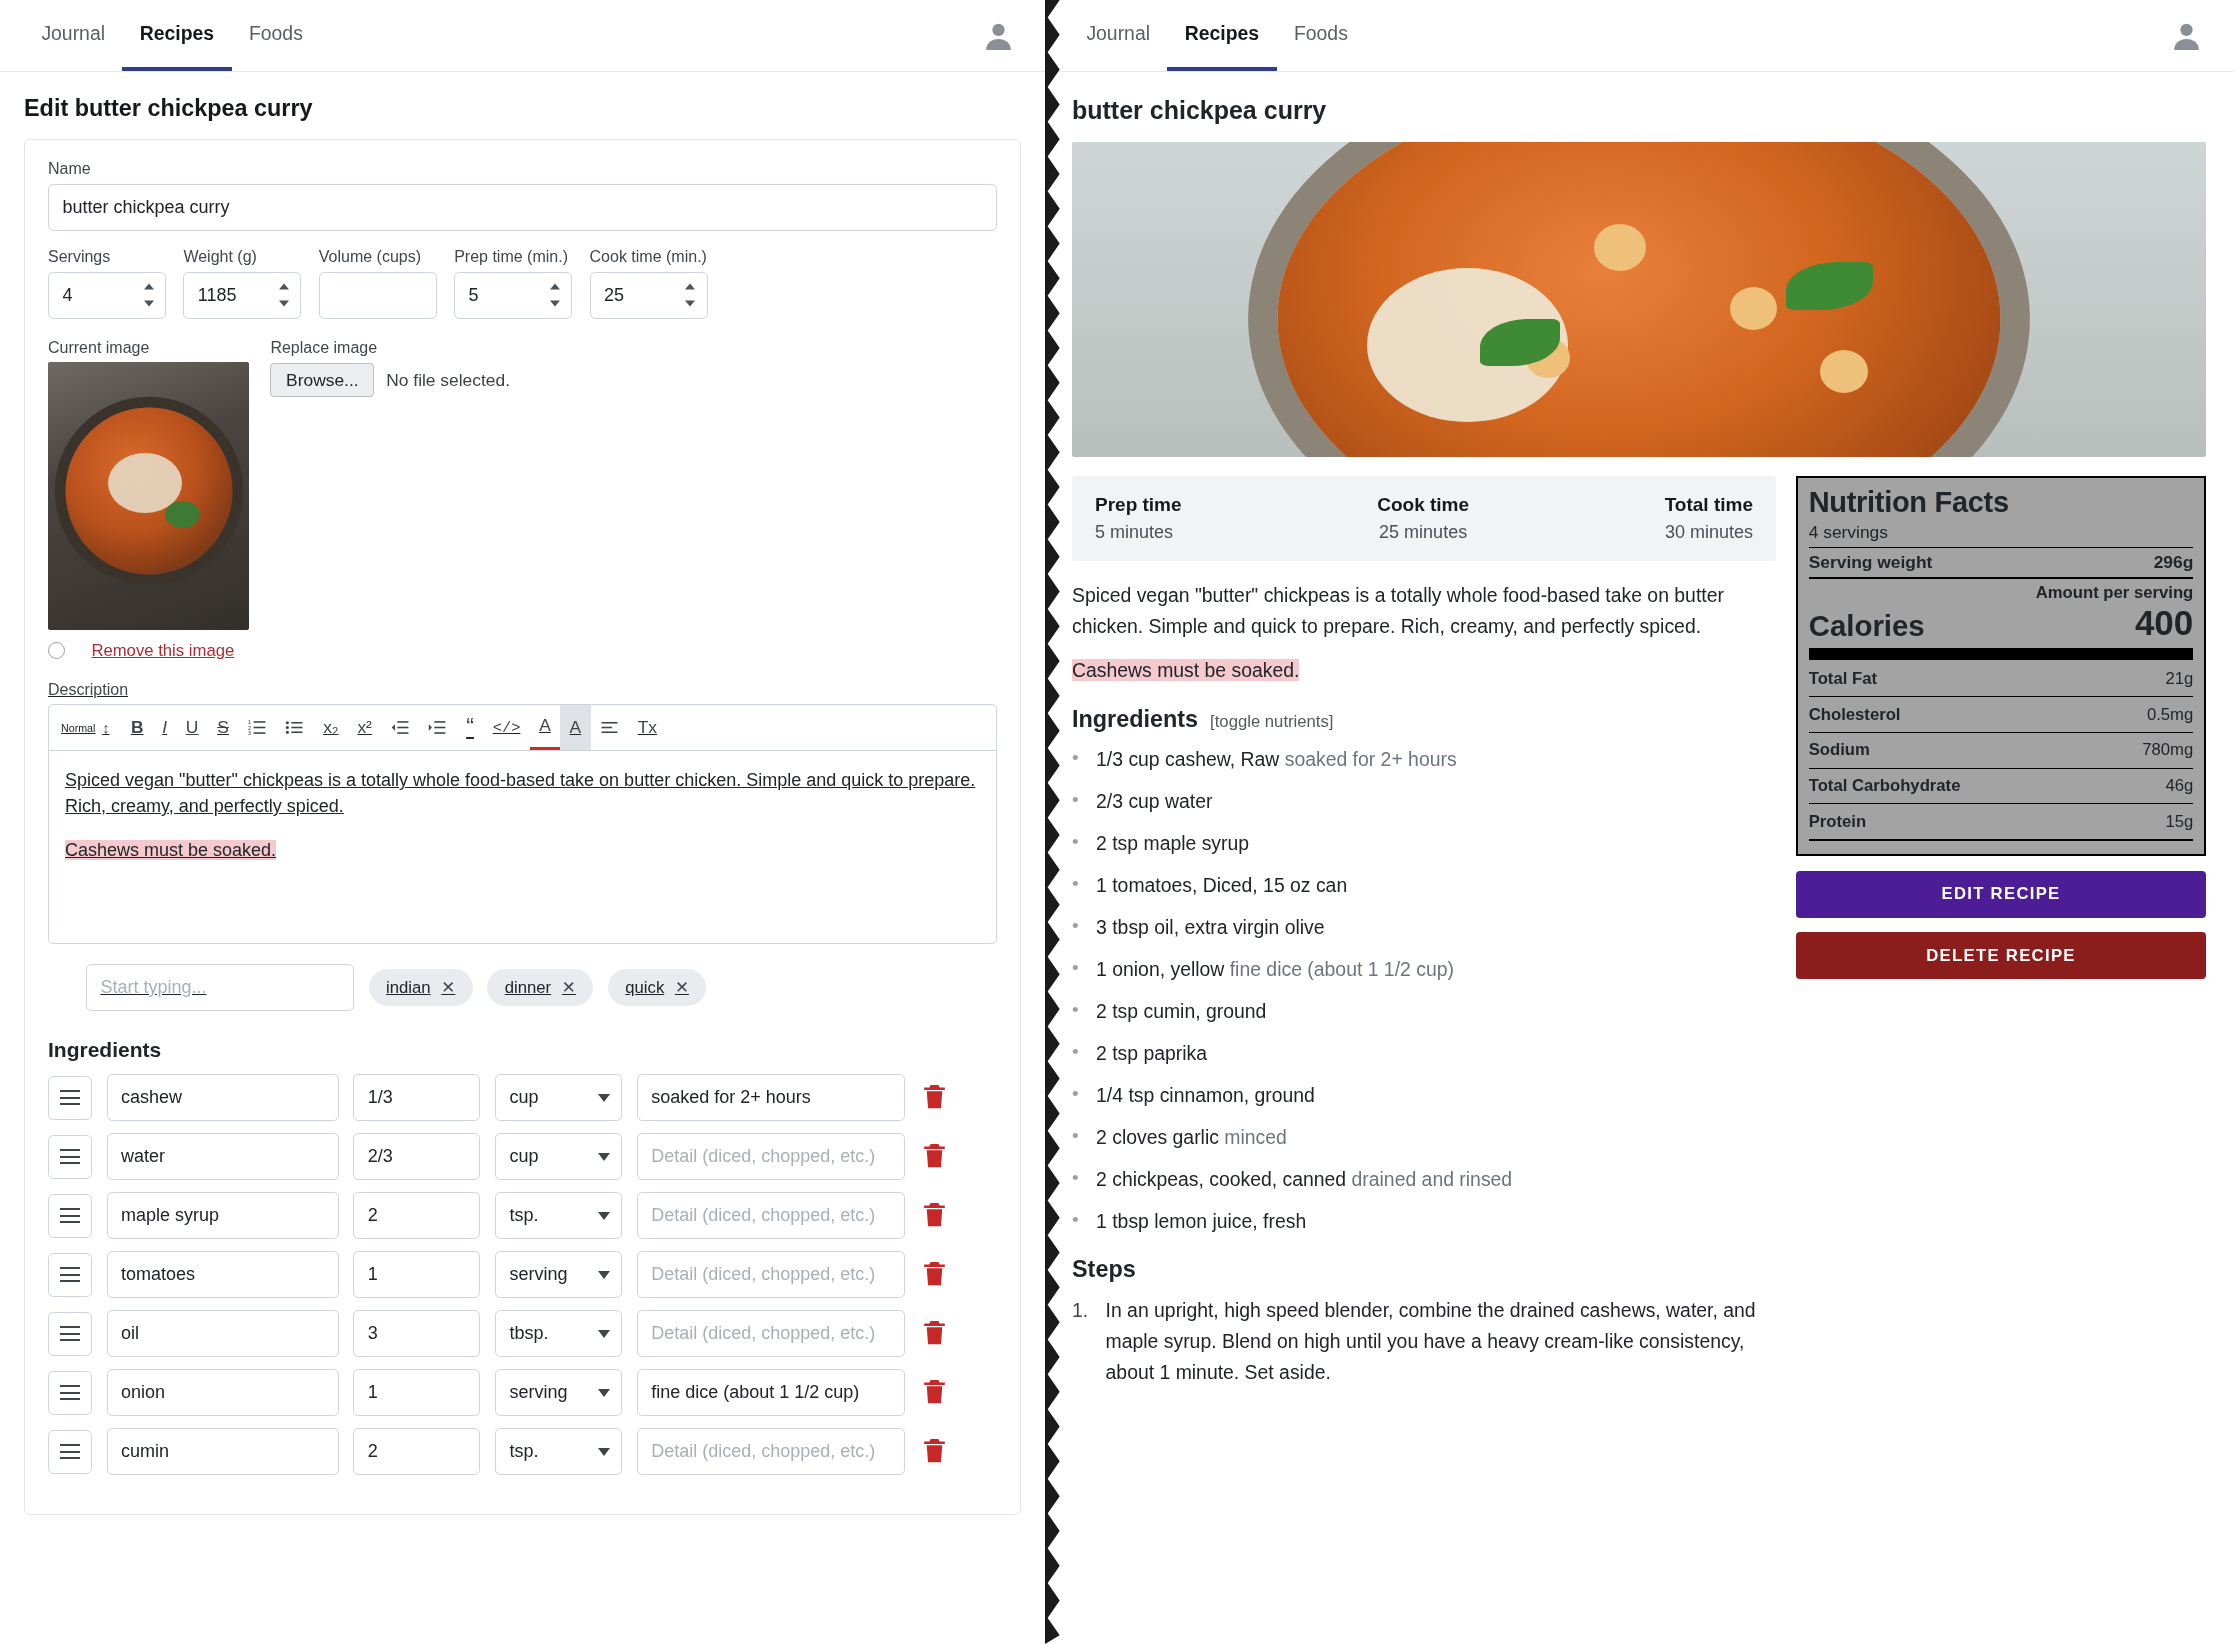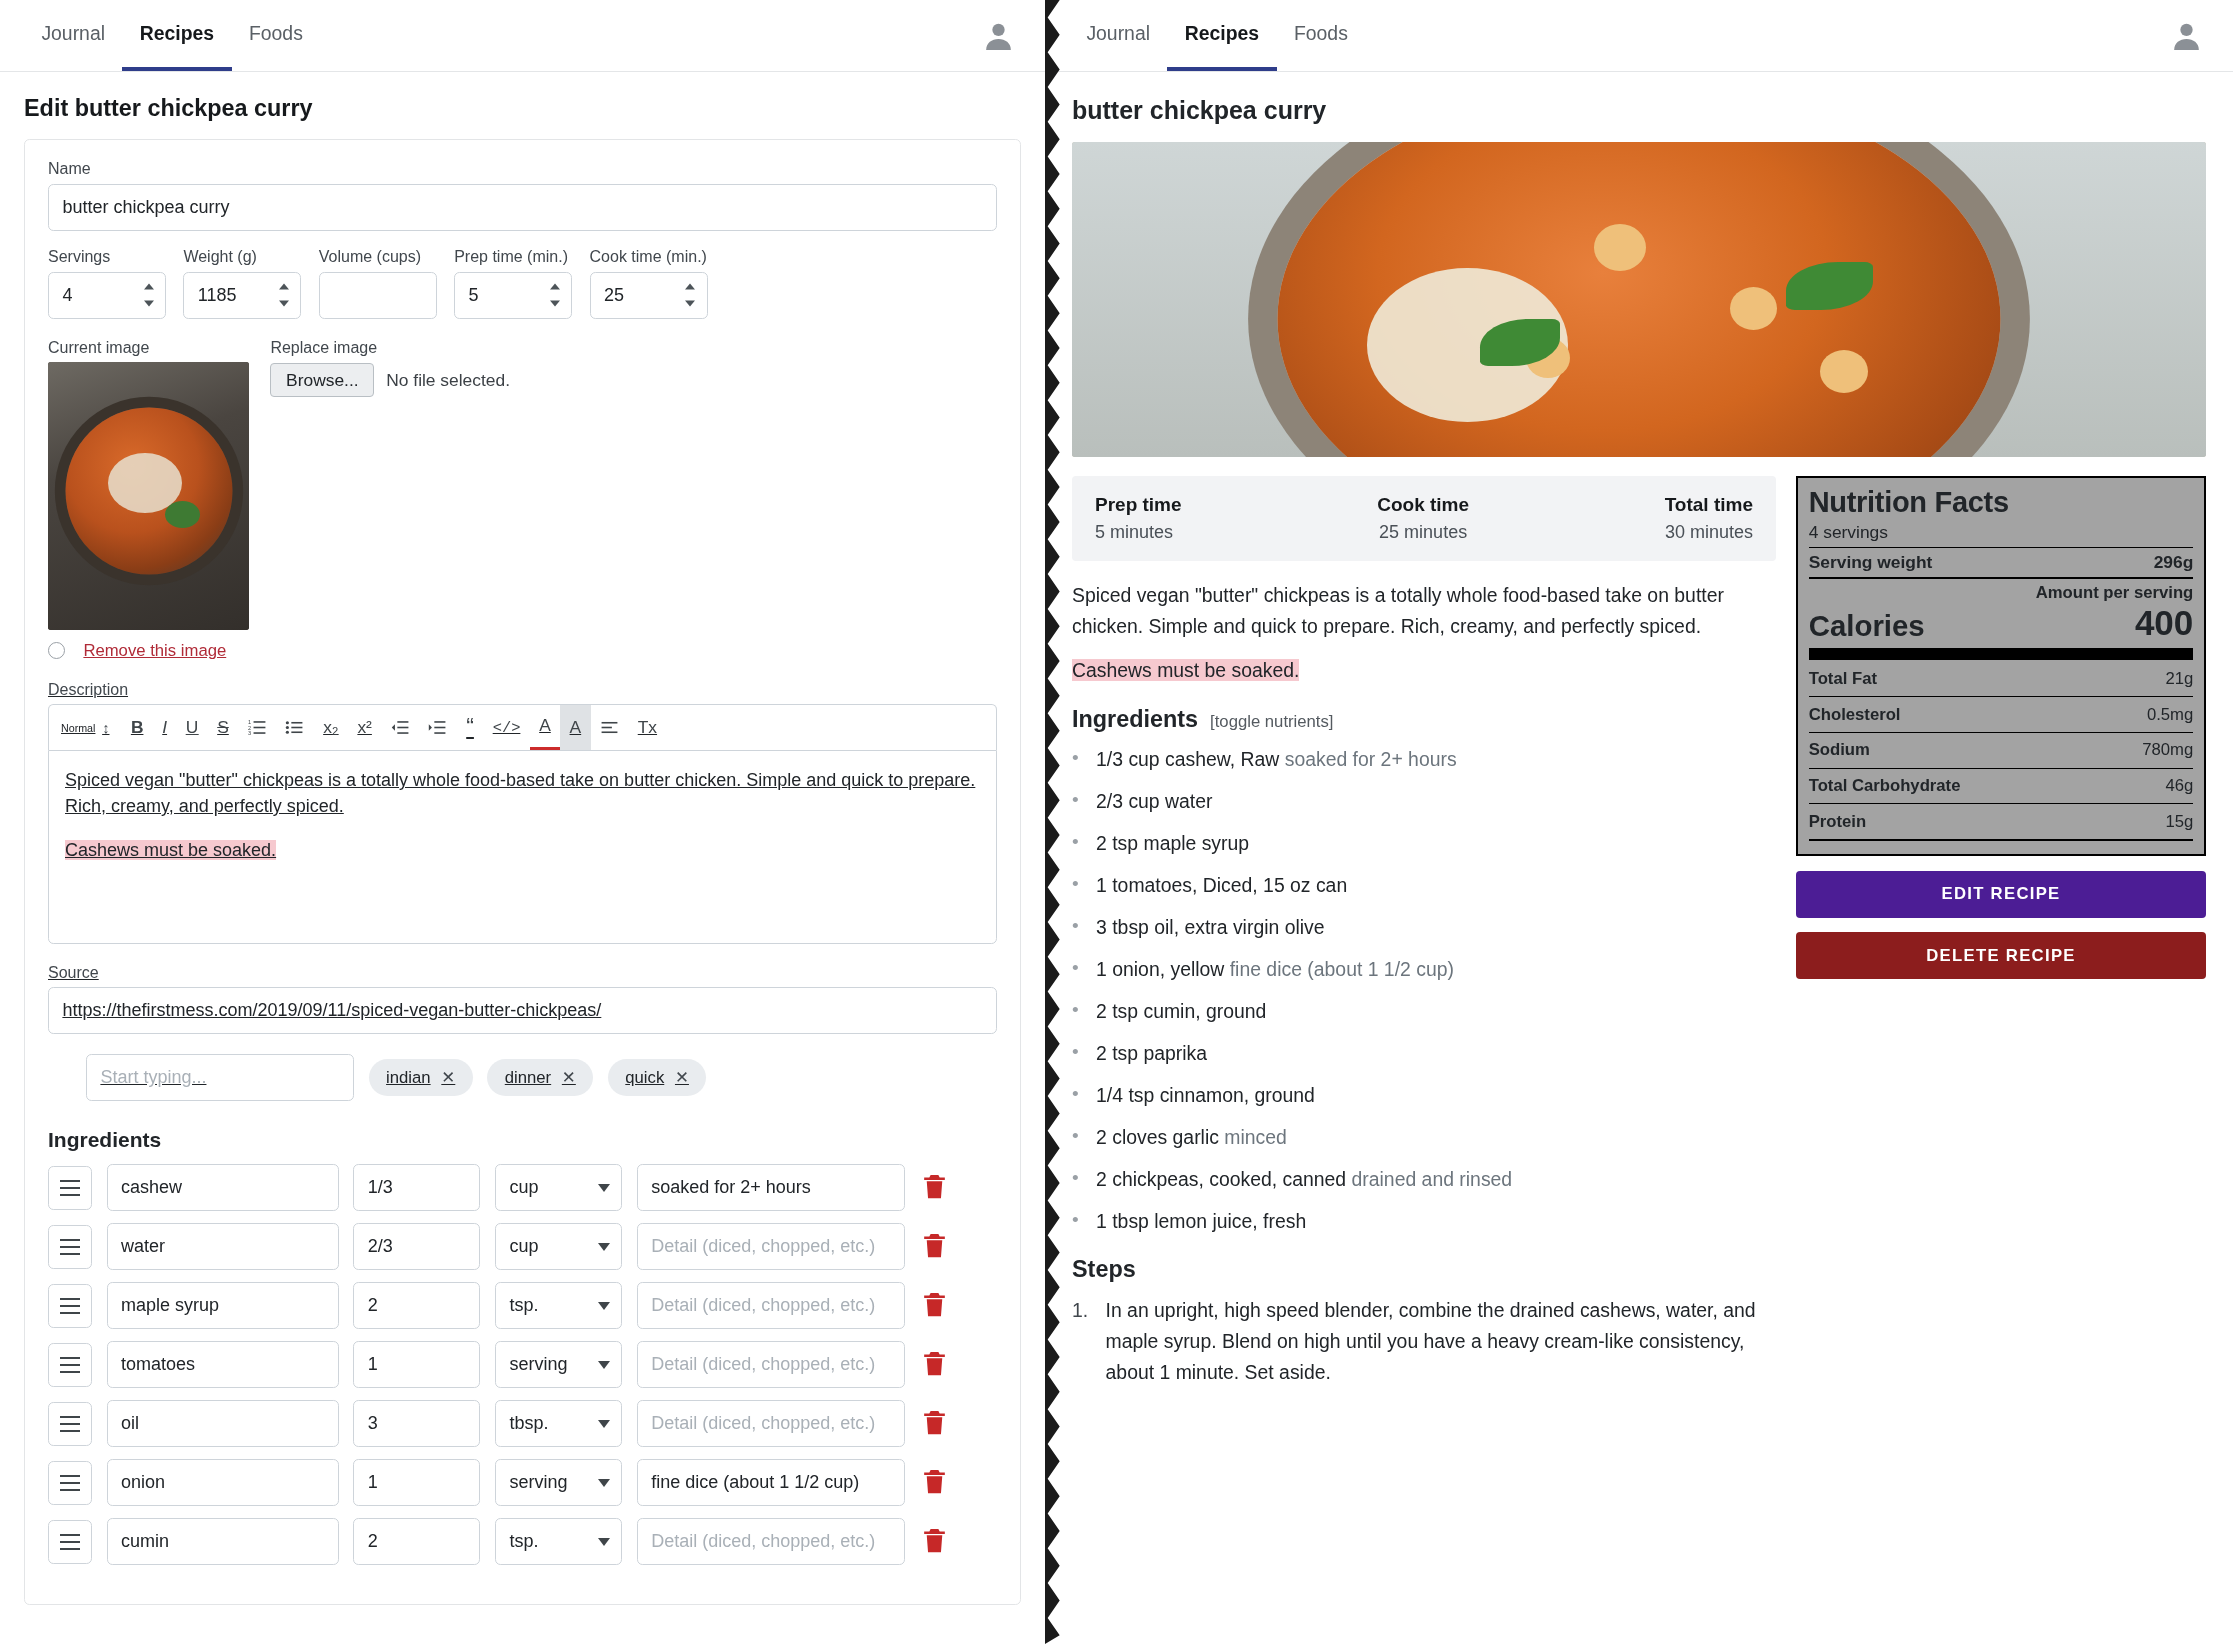--- a/index.html
+++ b/index.html
@@ -79,21 +79,21 @@
     background:linear-gradient(160deg,#6e6a63 0%,#4a4540 35%,#332f2b 100%);
   }
   .thumb .rice {
     position:absolute; left:30%; top:34%; width:74px; height:60px;
     border-radius:50%; background:#e8e0cf; opacity:.85;
   }
   .thumb .herb {
     position:absolute; left:58%; top:52%; width:35px; height:27px;
     border-radius:50% 50% 50% 50%; background:#3e7a33;
   }
-  .remove-img { display:flex; align-items:center; gap:18px; margin-top:10.7px; }
+  .remove-img { display:flex; align-items:center; gap:26px; margin-top:10.7px; }
   .radio { width:17.4px; height:17.4px; border:1.3px solid #9aa0a6; border-radius:50%; background:#fff; }
   .remove-link { font-size:16.7px; color:#b02a37; text-decoration:underline; }
 
   .browse-label { font-size:16px; color:#41474d; margin-bottom:6.7px; }
   .browse-row { display:flex; align-items:center; gap:12px; }
   .browse-btn {
     border:1.3px solid #b9bfc4; border-radius:4px; background:#eceef0;
     font-size:17.4px; padding:5.4px 14.7px; color:#212529;
   }
   .nofile { font-size:17.4px; color:#3c4146; }
@@ -374,24 +374,20 @@
               </svg>
           </div>
           <div class="tb-item">Tx</div>
         </div>
         <div class="editor">
           <div>Spiced vegan "butter" chickpeas is a totally whole food-based take on butter chicken. Simple and quick to prepare. Rich, creamy, and perfectly spiced.</div>
           <div style="margin-top:17.4px;"><span class="hl">Cashews must be soaked.</span></div>
         </div>
       </div>
 
-      <div class="mt30">
-        <div class="fld-label">Source</div>
-        <div class="input">https://thefirstmess.com/2019/09/11/spiced-vegan-butter-chickpeas/</div>
-      </div>
 
       <div class="mt30">
         <div class="tags-row">
           <div class="input tag-input placeholder">Start typing...</div>
           <div class="tag">
             <span>indian</span>
             <span class="x">✕</span>
           </div>
           <div class="tag">
             <span>dinner</span>

